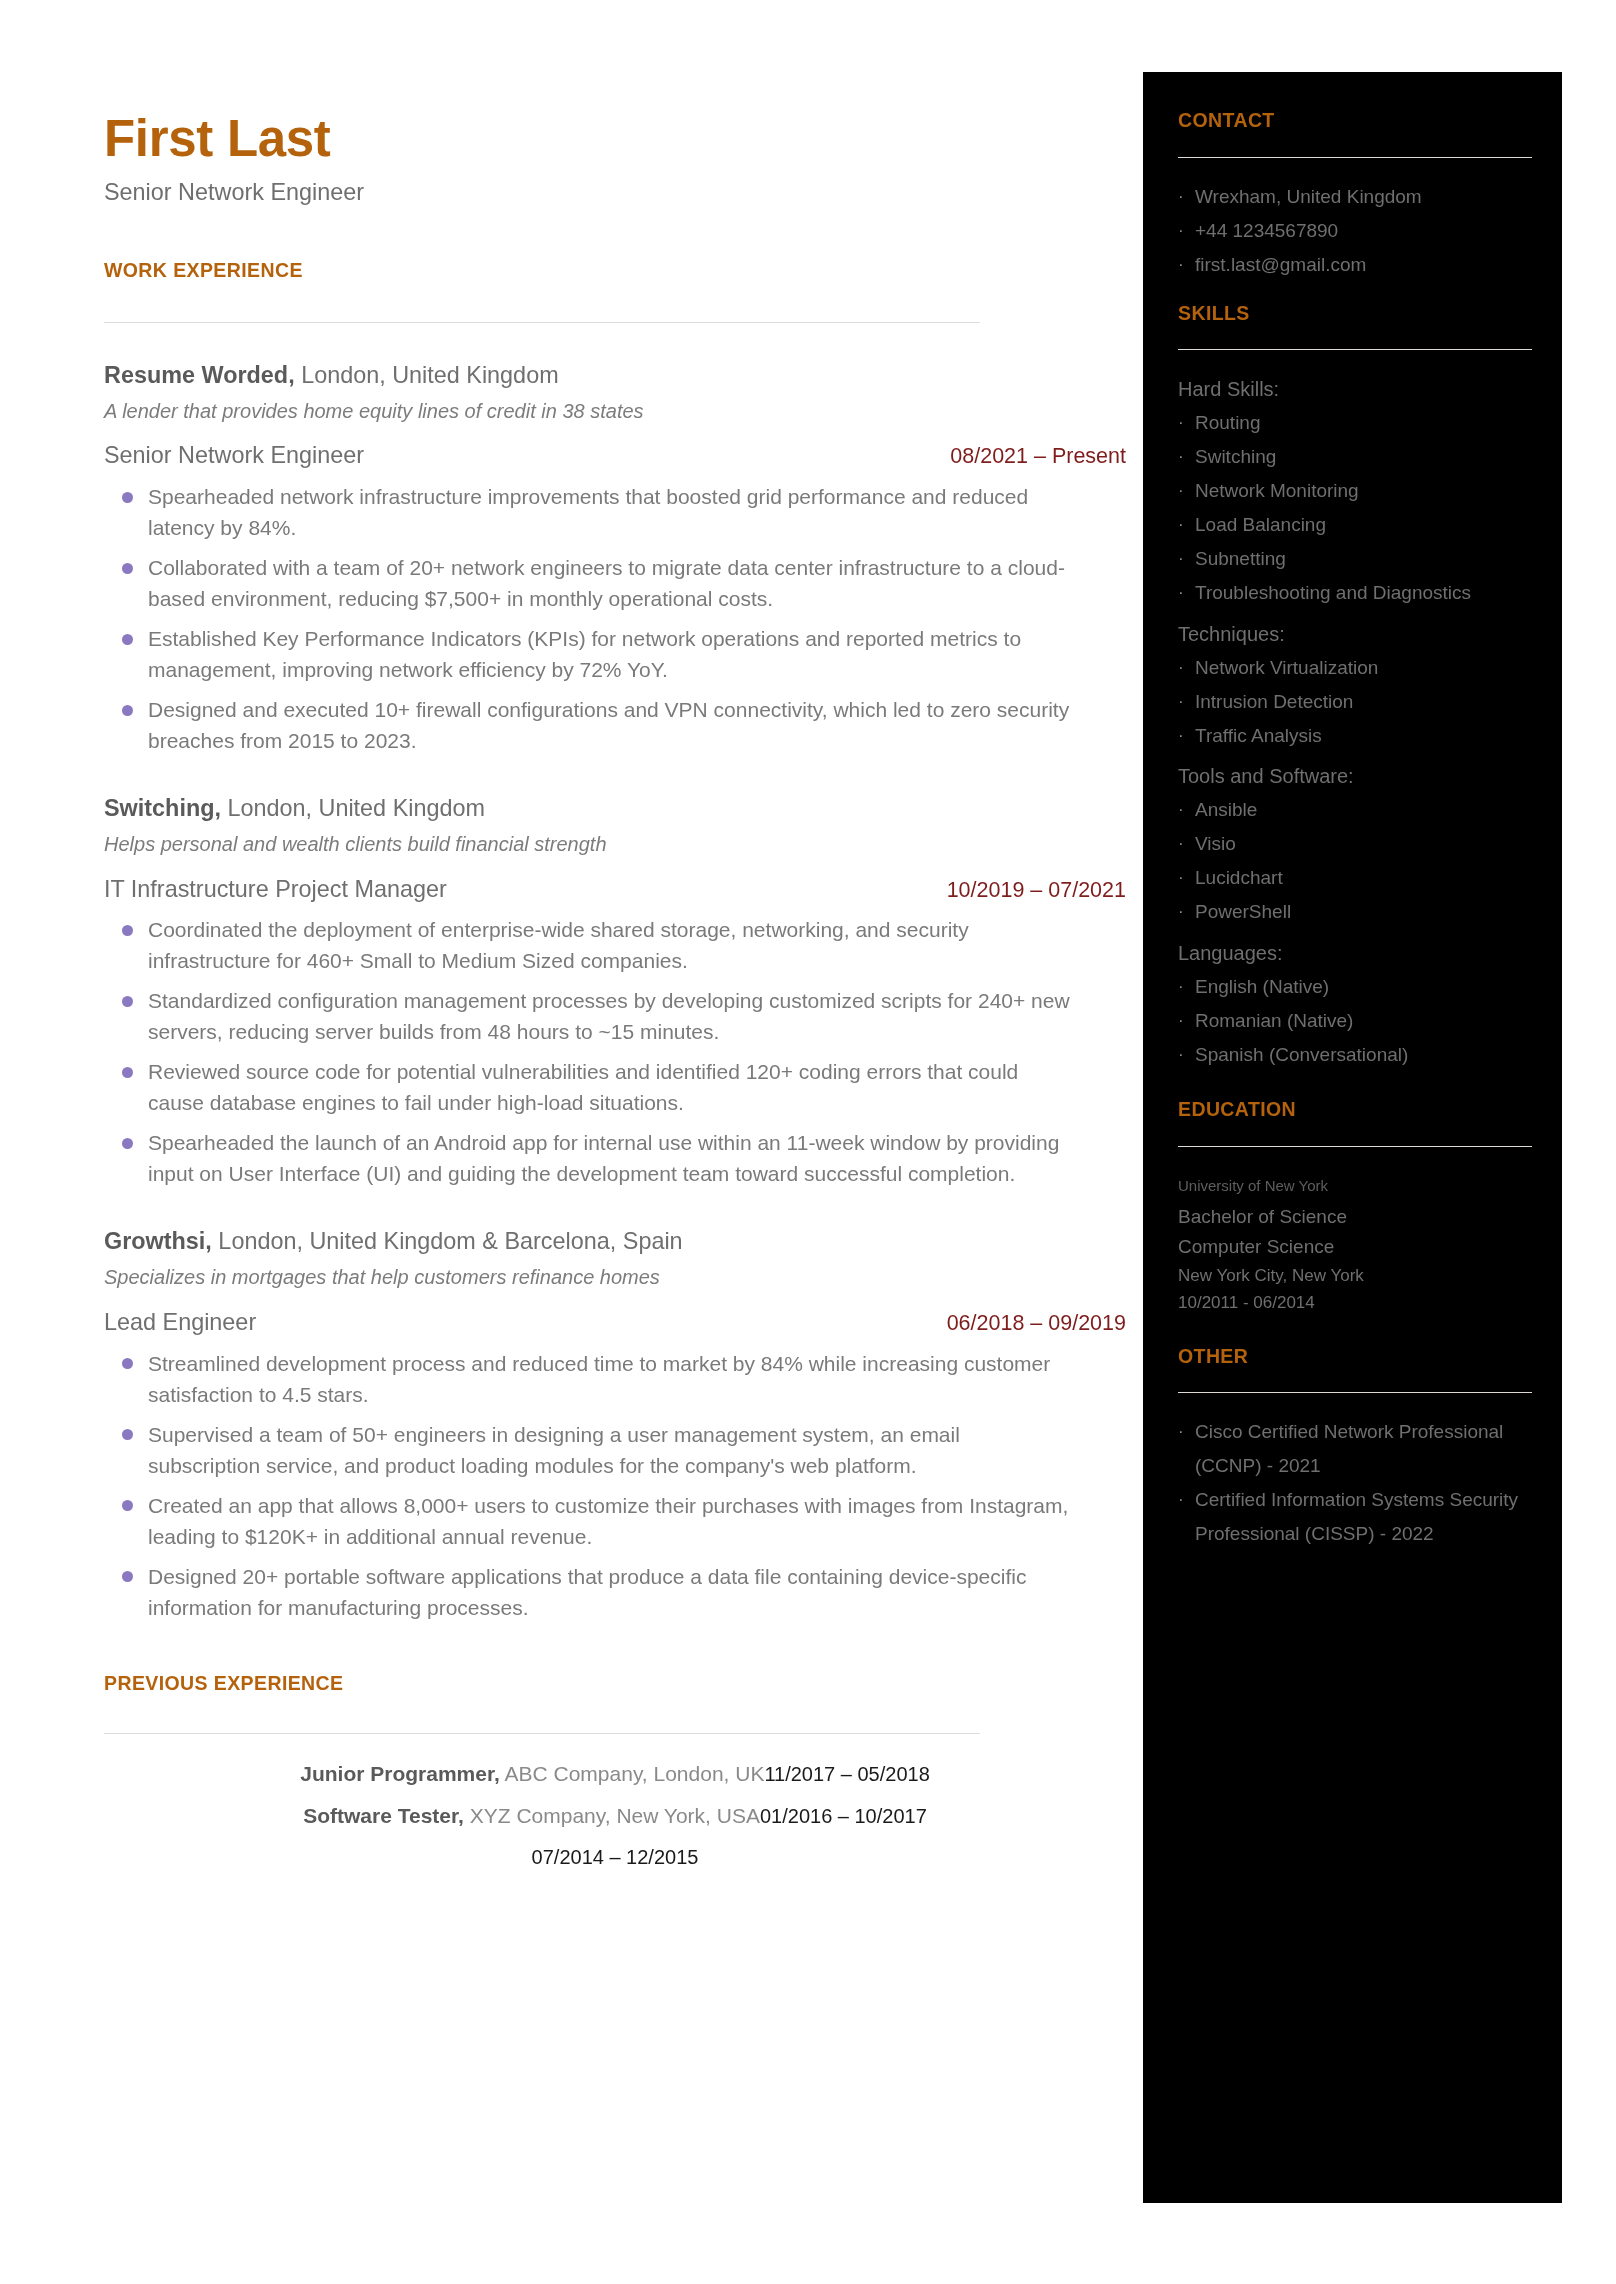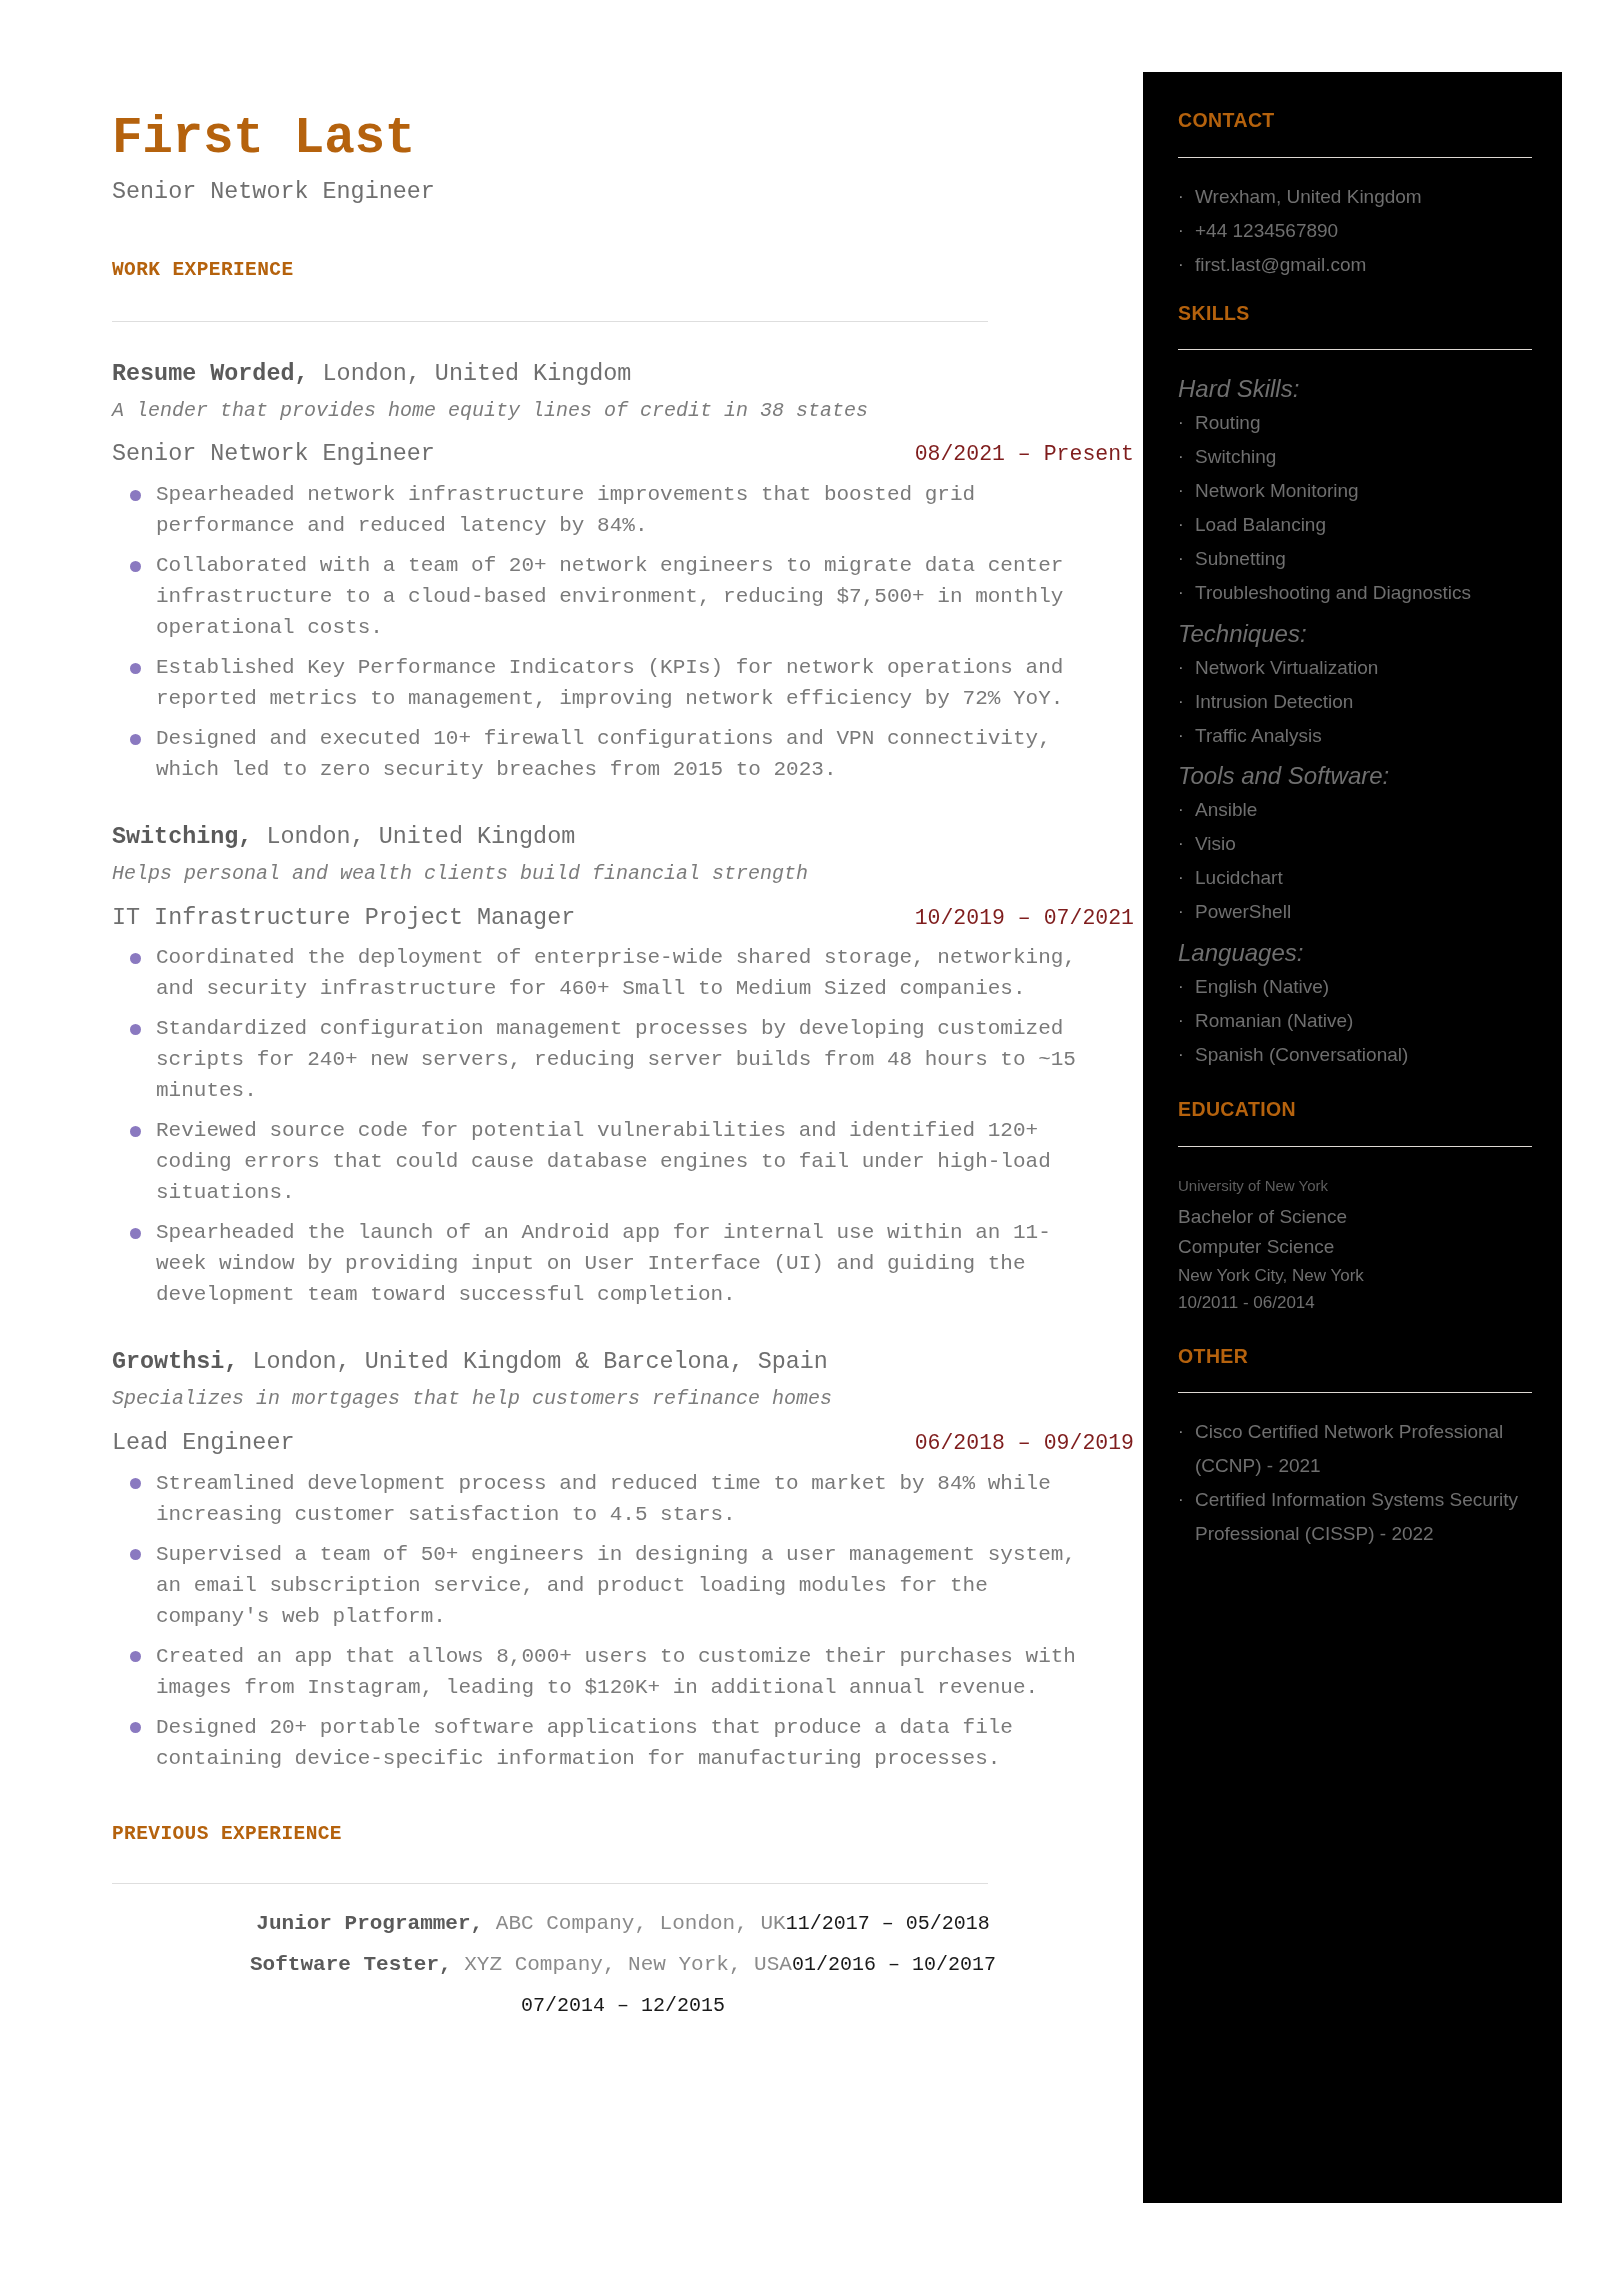--- a/index.html
+++ b/index.html
@@ -28,32 +28,32 @@
     border-top:1.3px solid #ded9d3; margin:26px 0 22px 0; width:100%;
   }
   .side-li {
     display:flex; font-size:19px; line-height:34px; color:#6f6f6f;
   }
   .side-li .dot {
     width:17px; flex:0 0 17px; color:#8a8a8a; font-size:17px; line-height:34px;
   }
   .side-li .txt { flex:1 1 auto; }
   .side-sub {
-    font-style:italic; font-size:24px; color:#6f6f6f; line-height:34px;
+    font-size:20px; color:#6f6f6f; line-height:34px;
     margin-top:5.2px;
   }
   .side-block { margin-bottom:6.5px; }
   .gap { height:22px; }
 
   .edu-line { font-size:19px; line-height:30px; color:#6f6f6f; }
   .edu-school { font-size:15px; line-height:33px; color:#5e5e5e; }
   .edu-small { font-size:17px; line-height:27px; color:#6f6f6f; }
 
   
-  .main { position:absolute; left:112px; top:111px; width:1024px;font-family:Liberation Mono, monospace; }
+  .main { position:absolute; left:104px; top:111px; width:1024px; }
   .name {
     color:#b5620d; font-weight:bold; font-size:51px; line-height:55px;
     letter-spacing:-0.3px;
   }
   .subtitle { font-size:23.4px; line-height:35px; color:#6f6f6f; margin-top:9px; }
   .sect-head {
     color:#b5620d; font-weight:bold; font-size:19.5px; letter-spacing:0.4px;
     margin-top:49px;
   }
   .main-rule { border-top:1.3px solid #dedede; margin-top:40px; width:876px; }

